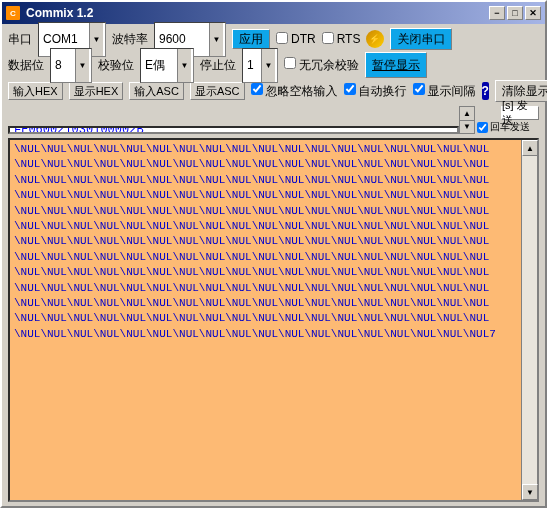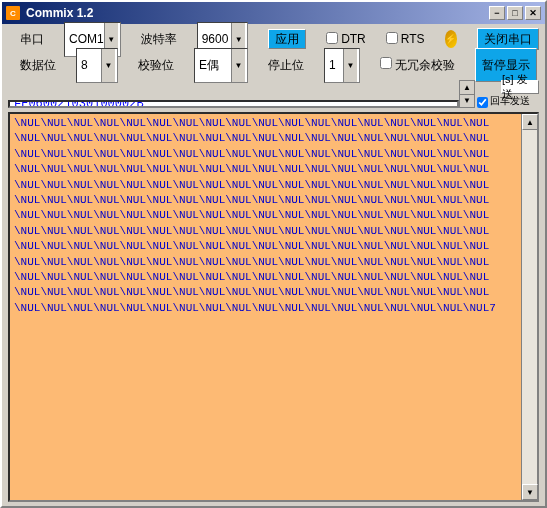--- a/index.html
+++ b/index.html
@@ -80,23 +80,22 @@
       padding: 4px 6px;
       display: flex;
       flex-direction: column;
       gap: 4px;
       flex: 1;
     }
 
     .row {
       display: flex;
       align-items: center;
-      gap: 20px;
+      gap: 6px;
       height: 22px;
-      margin-left: 12px;
     }
 
     .label {
       font-size: 12px;
       color: #000;
       white-space: nowrap;
     }
 
     .dropdown {
       height: 35px;
@@ -151,23 +150,24 @@
       white-space: nowrap;
     }
 
     .btn-apply { width: 38px; }
     .btn-close-port {
       height: 22px;
       padding: 0 6px;
       font-size: 12px;
     }
     .btn-pause-display {
-      height: 34px;
+      height: 26px;
       padding: 0 6px;
       font-size: 12px;
+      text-decoration: underline;
     }
 
     .checkbox-group {
       display: flex;
       align-items: flex-start;
       gap: 3px;
     }
 
     .checkbox-group input[type=checkbox] {
       width: 12px;
@@ -320,32 +320,52 @@
         <span class="dropdown-text">1</span>
         <div class="dropdown-arrow">▼</div>
       </div>
       <div class="checkbox-group">
         <input type="checkbox" style="">
         <span class="label">无冗余校验</span>
       </div>
       <div class="btn btn-pause-display">暂停显示</div>
     </div>
 
+    <div class="row">
+      <div class="btn-small">输入HEX</div>
+      <div class="btn-small">显示HEX</div>
+      <div class="btn-small">输入ASC</div>
+      <div class="btn-small">显示ASC</div>
+      <div class="checkbox-group">
+        <input type="checkbox" checked="" style="">
+        <span class="label">忽略空格输入</span>
+      </div>
+      <div class="checkbox-group">
+        <input type="checkbox" checked="" style="">
+        <span class="label">自动换行</span>
+      </div>
+      <div class="checkbox-group">
+        <input type="checkbox" checked="" style="">
+        <span class="label">显示间隔</span>
+      </div>
+      <div class="question-mark">?</div>
+      <div class="btn btn-clear">清除显示</div>
+    </div>
 
     <div style="display:flex;height:28px;gap:0;">
       <div style="flex:1;border:2px inset #808080;background:white;display:flex;align-items:center;overflow:hidden;margin-top:20px;">
         <span style="font-family:'Courier New',monospace;font-size:12px;color:#0000ff;padding:0 4px;">FE060021030100002B</span>
       </div>
       <div style="width:16px;display:flex;flex-direction:column;border:1px solid #808080;background:#d4d0c8;flex-shrink:0;">
         <div style="flex:1;display:flex;align-items:center;justify-content:center;font-size:8px;cursor:pointer;border-bottom:1px solid #808080;">▲</div>
         <div style="flex:1;display:flex;align-items:center;justify-content:center;font-size:8px;cursor:pointer;">▼</div>
       </div>
       <div style="display:flex;flex-direction:column;width:62px;flex-shrink:0;margin-left:2px;">
         <div style="height:14px;background:#ffffff;border:1px solid #ffffff;border-right-color:#808080;border-bottom-color:#808080;display:flex;align-items:center;justify-content:center;font-size:11px;cursor:pointer;margin-left:24px;">[s] 发送</div>
-        <div style="height:14px;display:flex;align-items:flex-end;gap:2px;">
+        <div style="height:14px;display:flex;align-items:center;gap:2px;">
           <input type="checkbox" checked="" style="width: 11px; height: 11px;">
           <span style="font-size:10px;">回车发送</span>
         </div>
       </div>
     </div>
 
     <div class="output-area-container">
       <div class="output-area" id="output-area">
           <div>\NUL\NUL\NUL\NUL\NUL\NUL\NUL\NUL\NUL\NUL\NUL\NUL\NUL\NUL\NUL\NUL\NUL\NUL</div>
           <div>\NUL\NUL\NUL\NUL\NUL\NUL\NUL\NUL\NUL\NUL\NUL\NUL\NUL\NUL\NUL\NUL\NUL\NUL</div>

